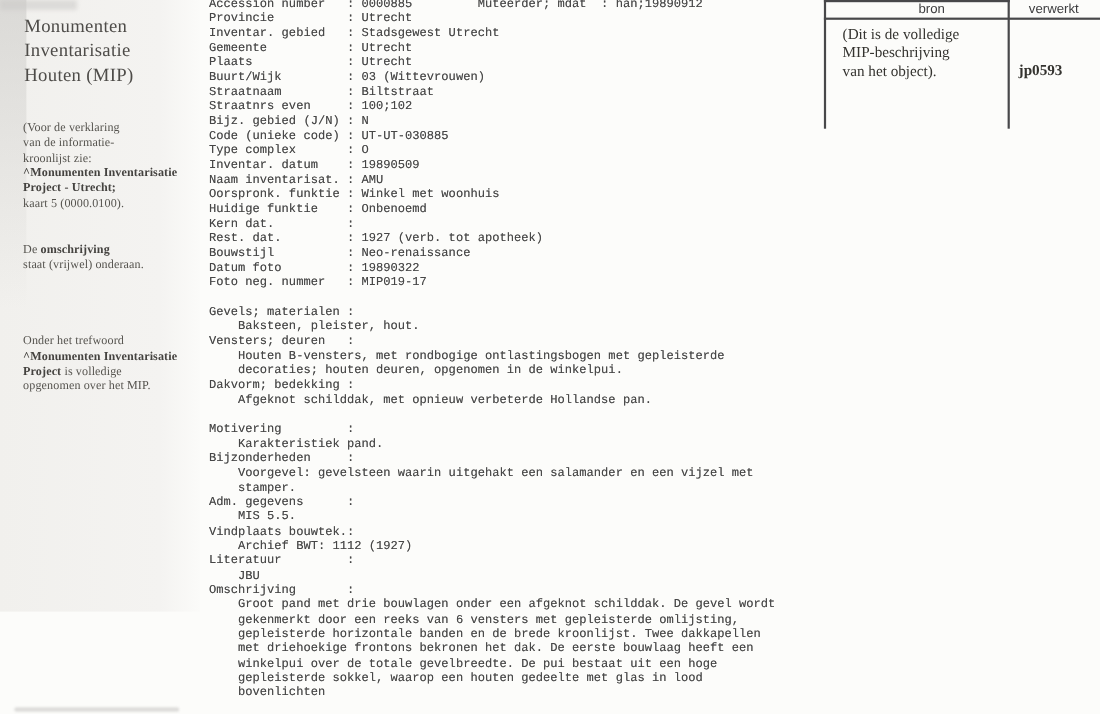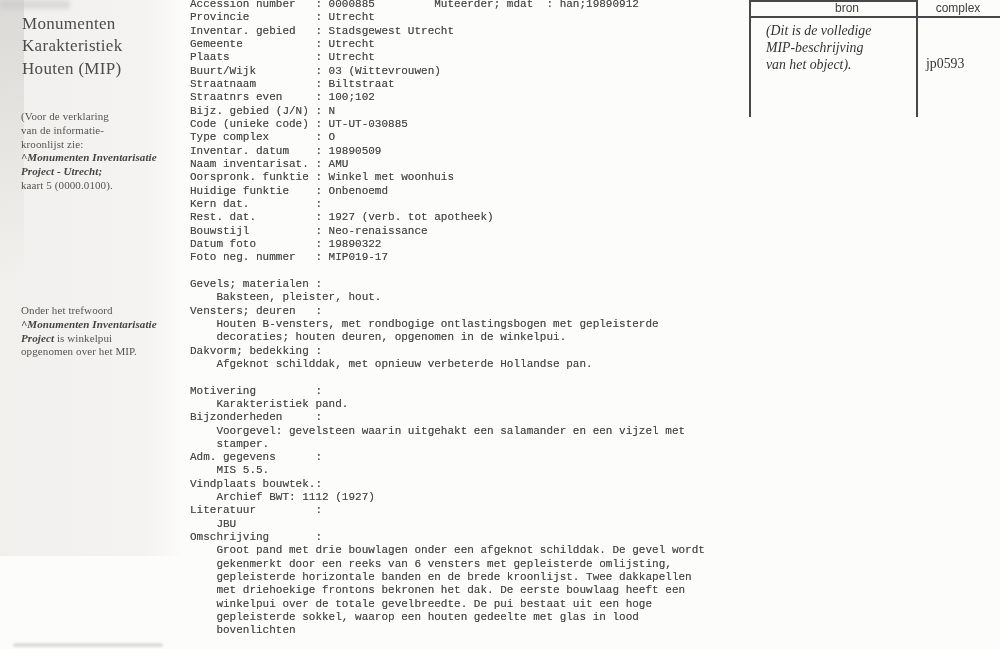--- a/index.html
+++ b/index.html
@@ -28,21 +28,21 @@
   #sidebar-title {
     left: 22px; top: 13px;
     font-size: 17px; line-height: 22.3px;
     color: #4e4c49; letter-spacing: .3px;
   }
   .sb-para {
     left: 21px;
     font-size: 11px; line-height: 13.8px;
     color: #56544f; letter-spacing: .1px;
   }
-  .sb-para .bold { font-weight: bold; color: #454340; font-style: italic; }
+  .sb-para .bold { font-weight: bold; color: #454340; }
   #sidebar-note-1 { top: 110px; }
   #sidebar-note-2 { top: 221px; }
   #sidebar-note-3 { top: 304px; }
   #scan-smudge-bar {
     left: 13px; top: 643px; width: 150px; height: 4px;
     background: #d6d5d3; border-radius: 2px; filter: blur(1px); opacity: .8;
   }
 
   
   #record-text {
@@ -66,50 +66,53 @@
     font-family: "Liberation Sans", sans-serif;
     font-size: 12px; color: #3d3d3f;
     text-align: center;
   }
   #stamp-col-bron     { left: 749px; width: 196px; }
   #stamp-col-verwerkt { left: 916px; width: 84px; }
   #stamp-note {
     left: 766px; top: 22px;
     font-size: 13.8px; line-height: 17px;
     color: #34332f;
-    font-style: italic;
   }
   #stamp-code {
     left: 926px; top: 56px;
-    font-size: 13.8px; color: #34332f;
+    font-size: 13.8px; color: #34332f; font-weight: bold;
   }
 </style>
 </head>
 <body>
 
 <div id="sidebar" class="abs">
   <div id="sidebar-left-shade" class="abs"></div>
   <div id="sidebar-top-shade" class="abs"></div>
   <div id="sidebar-title" class="abs">
     <div>Monumenten</div>
-    <div>Karakteristiek</div>
+    <div>Inventarisatie</div>
     <div>Houten (MIP)</div>
   </div>
   <div id="sidebar-note-1" class="abs sb-para">
       <div><span>(Voor de verklaring</span></div>
       <div><span>van de informatie-</span></div>
       <div><span>kroonlijst zie:</span></div>
       <div><span class="bold">^Monumenten Inventarisatie</span></div>
       <div><span class="bold">Project - Utrecht;</span></div>
       <div><span>kaart 5 (0000.0100).</span></div>
     </div>
+  <div id="sidebar-note-2" class="abs sb-para">
+      <div><span>De </span><span class="bold">omschrijving</span></div>
+      <div><span>staat (vrijwel) onderaan.</span></div>
+    </div>
   <div id="sidebar-note-3" class="abs sb-para">
       <div><span>Onder het trefwoord</span></div>
       <div><span class="bold">^Monumenten Inventarisatie</span></div>
-      <div><span class="bold">Project</span><span> is winkelpui</span></div>
+      <div><span class="bold">Project</span><span> is volledige</span></div>
       <div><span>opgenomen over het MIP.</span></div>
     </div>
   <div id="scan-smudge-bar" class="abs"></div>
 </div>
 
 <pre id="record-text" class="abs">Accession number   : 0000885         Muteerder; mdat  : han;19890912
 Provincie          : Utrecht
 Inventar. gebied   : Stadsgewest Utrecht
 Gemeente           : Utrecht
 Plaats             : Utrecht
@@ -156,20 +159,20 @@
     winkelpui over de totale gevelbreedte. De pui bestaat uit een hoge
     gepleisterde sokkel, waarop een houten gedeelte met glas in lood
     bovenlichten</pre>
 
 <div>
   <div id="table-border-top" class="abs tline"></div>
   <div id="table-border-left" class="abs tline"></div>
   <div id="table-divider" class="abs tline"></div>
   <div id="table-header-rule" class="abs tline"></div>
   <div id="stamp-col-bron" class="abs tbl-header">bron</div>
-  <div id="stamp-col-verwerkt" class="abs tbl-header">complex</div>
+  <div id="stamp-col-verwerkt" class="abs tbl-header">verwerkt</div>
   <div id="stamp-note" class="abs">
     <div>(Dit is de volledige</div>
     <div>MIP-beschrijving</div>
     <div>van het object).</div>
   </div>
   <div id="stamp-code" class="abs">jp0593</div>
 </div>
 
 </body></html>

